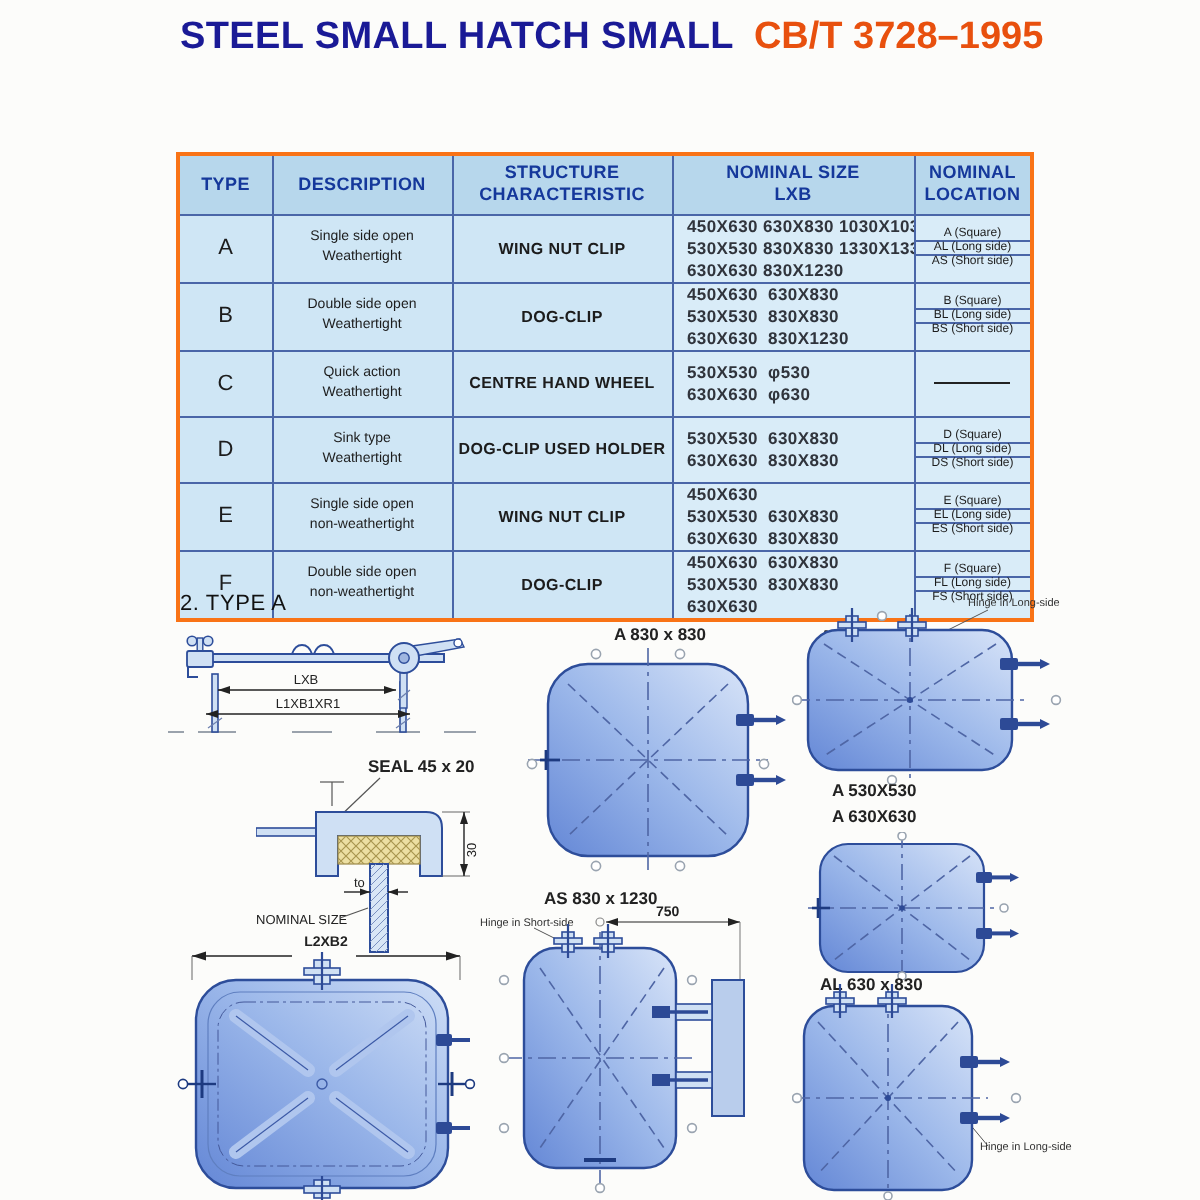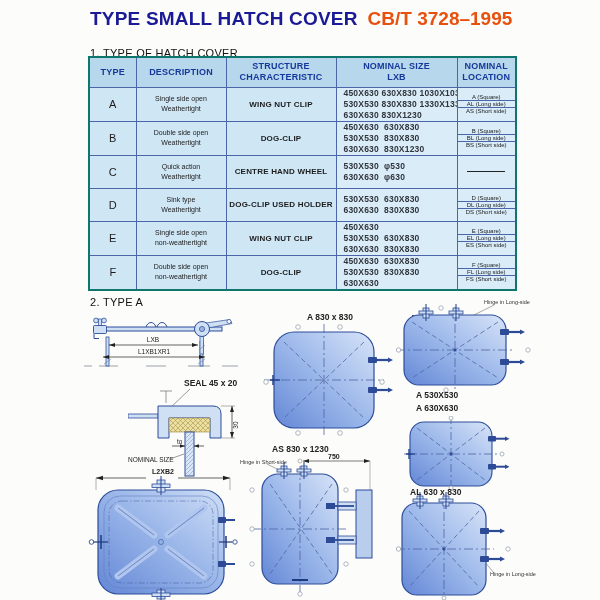--- a/index.html
+++ b/index.html
@@ -10,21 +10,21 @@
   
   .title-row { position:absolute; left:90px; top:8px; white-space:nowrap; }
   .title-main { font-size:19px; font-weight:800; color:#1a1a96; letter-spacing:0.2px; }
   .title-std  { font-size:19px; font-weight:800; color:#e8500e; margin-left:10px; }
   .subtitle { position:absolute; left:90px; top:31px; font-size:10.5px; color:#0c0c0c; letter-spacing:0.1px; white-space:nowrap; }
   .section-h { position:absolute; font-size:11px; color:#111; letter-spacing:0.3px; }
   #sec1 { left:90px; top:47px; }
   #sec2 { left:90px; top:296px; }
 
   
-  #type-table { position:absolute; left:88px; top:56px; width:427px; border-collapse:collapse; table-layout:fixed; border:2px solid #0f766e; }
+  #type-table { position:absolute; left:88px; top:76px; width:427px; border-collapse:collapse; table-layout:fixed; border:2px solid #f97316; }
   #type-table td, #type-table th { border:1px solid #4a66a8; padding:0; vertical-align:middle; text-align:center; overflow:hidden; }
   #type-table th { background:#b7d7ec; color:#15389b; font-size:9px; font-weight:700; line-height:1.25; letter-spacing:0.2px; }
   #type-table td { background:#cfe6f5; }
   .col-type { width:47px; } .col-desc { width:90px; } .col-struct { width:110px; } .col-nom { width:121px; } .col-hinge { width:59px; }
   .cell-type { font-size:11px; color:#1c1c1c; }
   .cell-desc { font-size:7px; color:#1c1c1c; line-height:1.45; }
   .cell-struct { font-size:8px; font-weight:600; color:#1c1c1c; letter-spacing:0.2px; }
   .cell-nom { background:#d9ecf8 !important; text-align:left !important; }
   .cell-nom .size-line { white-space:pre; font-size:8.5px; font-weight:700; color:#30343c; line-height:1.3; padding-left:7px; letter-spacing:0.2px; }
   .cell-hinge { background:#d9ecf8 !important; padding:0 !important; }
@@ -46,23 +46,22 @@
   .outline { stroke:#2d4d9a; fill:#cfe0f4; }
   .cl { stroke:#4f66a5; stroke-width:0.8; fill:none; }
 </style>
 </head>
 <body>
 
 <div id="screen">
 <div id="page">
 
   <div class="title-row">
-    <span class="title-main">TYPE SMALL HATCH COVER</span><span class="title-std">CB/T 3728–1995</span>
+    <span class="title-main">STEEL SMALL HATCH SMALL</span><span class="title-std">CB/T 3728–1995</span>
   </div>
-  <div class="section-h" id="sec1">1.  TYPE OF HATCH COVER</div>
 
   <table id="type-table">
     <colgroup>
       <col class="col-type">
           <col class="col-desc">
           <col class="col-struct">
           <col class="col-nom">
           <col class="col-hinge">
     </colgroup>
     <thead>

